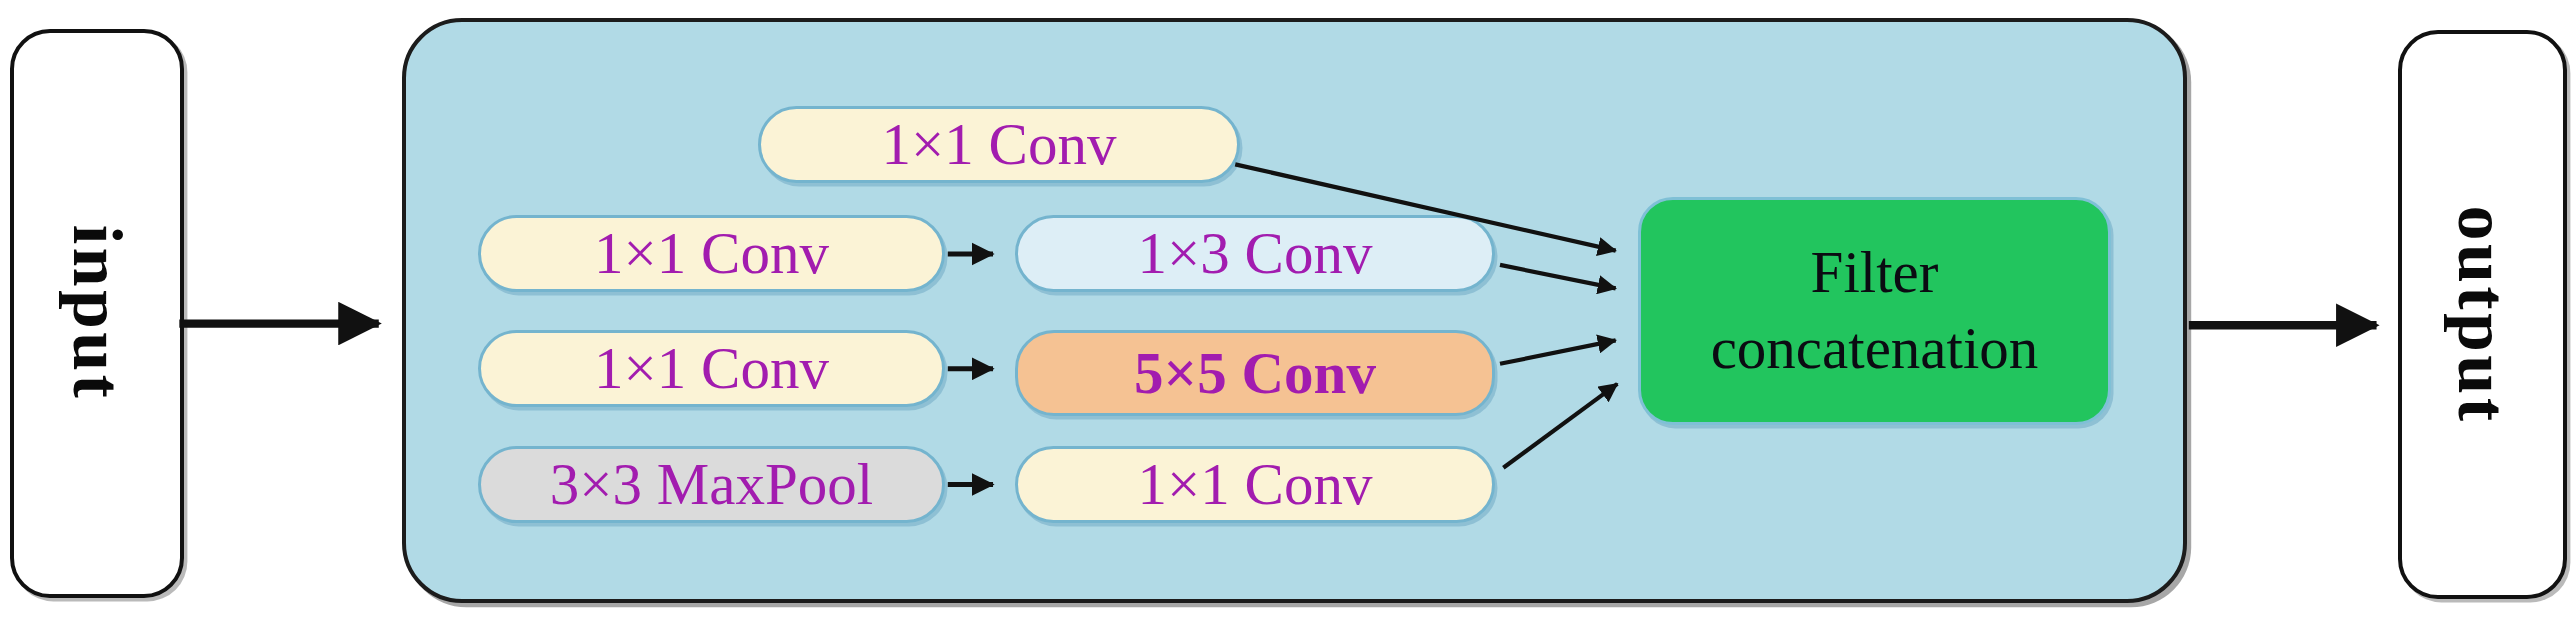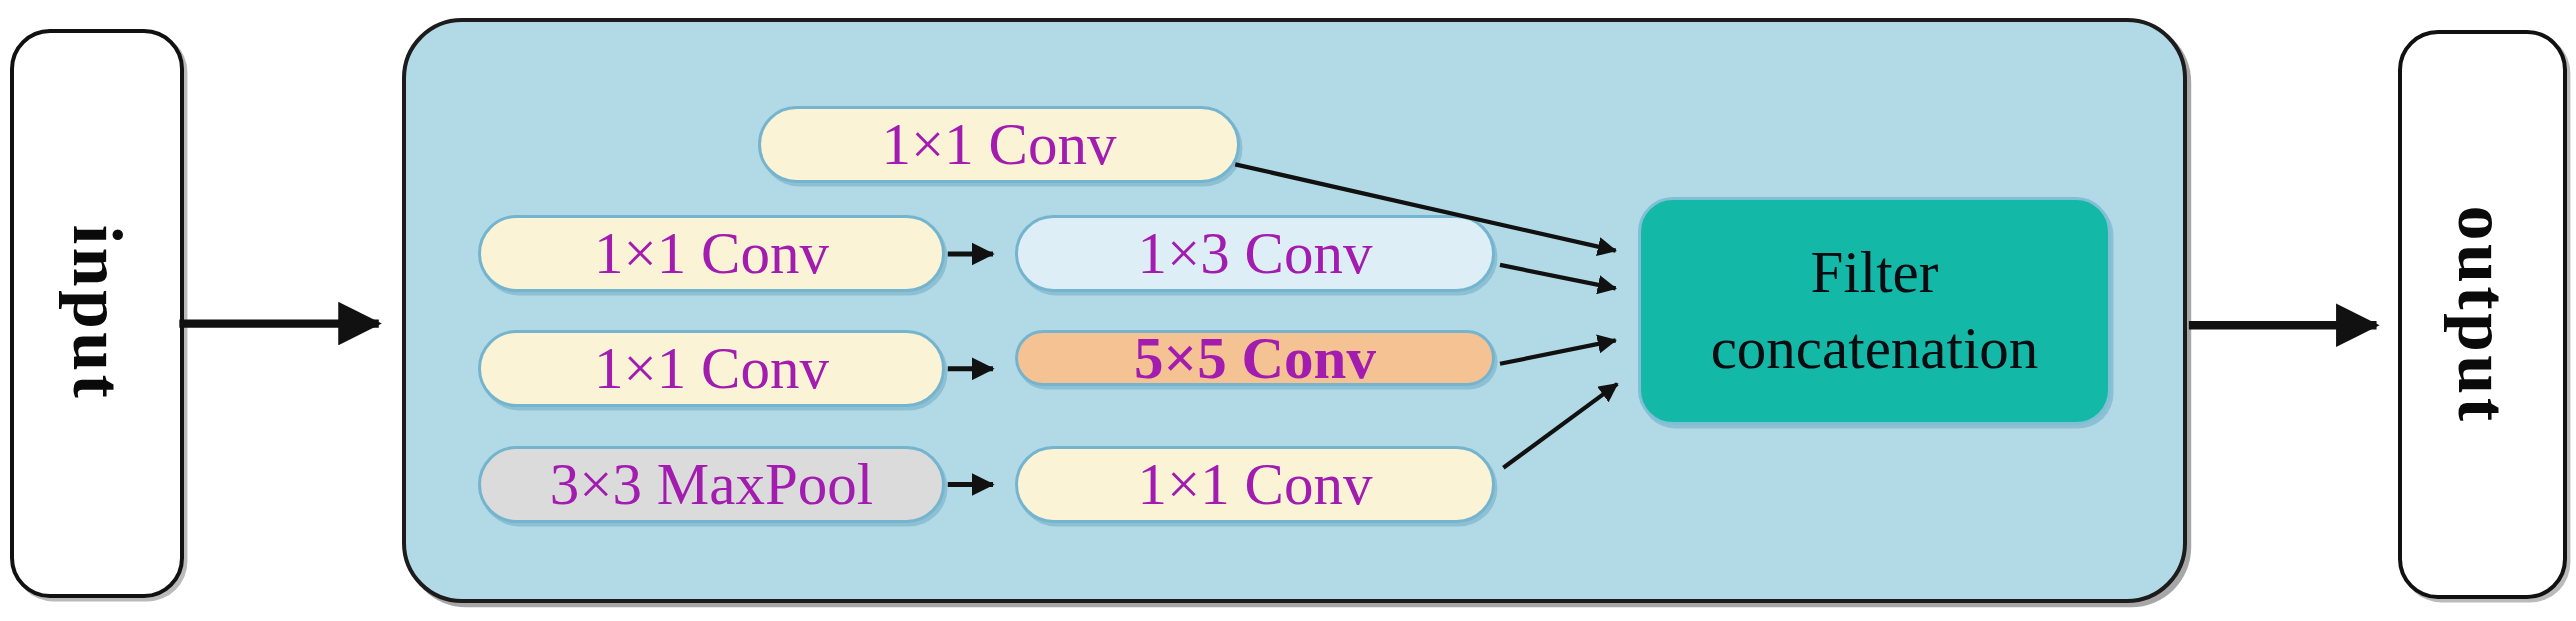--- a/index.html
+++ b/index.html
@@ -66,30 +66,30 @@
   }
   .fill-conv1x1 { background: #FBF3D6; }
   .fill-conv3x3 { background: #DDEEF6; }
   .fill-conv5x5 { background: #F5C293; font-weight: bold; }
   .fill-maxpool { background: #DBDBDB; }
 
   .n-r1  { left: 758px;  top: 106px; width: 482px; height: 77px; }
   .n-b2a { left: 478px;  top: 215px; width: 467px; height: 77px; }
   .n-b2b { left: 1015px; top: 215px; width: 480px; height: 77px; }
   .n-b3a { left: 478px;  top: 330px; width: 467px; height: 77px; }
-  .n-b3b { left: 1015px; top: 330px; width: 480px; height: 56px; }
+  .n-b3b { left: 1015px; top: 330px; width: 480px; height: 86px; }
   .n-b4a { left: 478px;  top: 446px; width: 467px; height: 77px; }
   .n-b4b { left: 1015px; top: 446px; width: 480px; height: 77px; }
 
   
   .merge-box {
     position: absolute;
     left: 1638px; top: 197px;
     width: 473px; height: 228px;
-    background: #14b8a6;
+    background: #22c55e;
     border: 3.4px solid #7FC0D6;
     border-radius: 35px;
     box-shadow: 2.5px 3.4px 0 rgba(100,160,190,0.45);
     box-sizing: border-box;
     display: flex;
     align-items: center;
     justify-content: center;
     text-align: center;
     font-size: 59px;
     line-height: 1.28;

